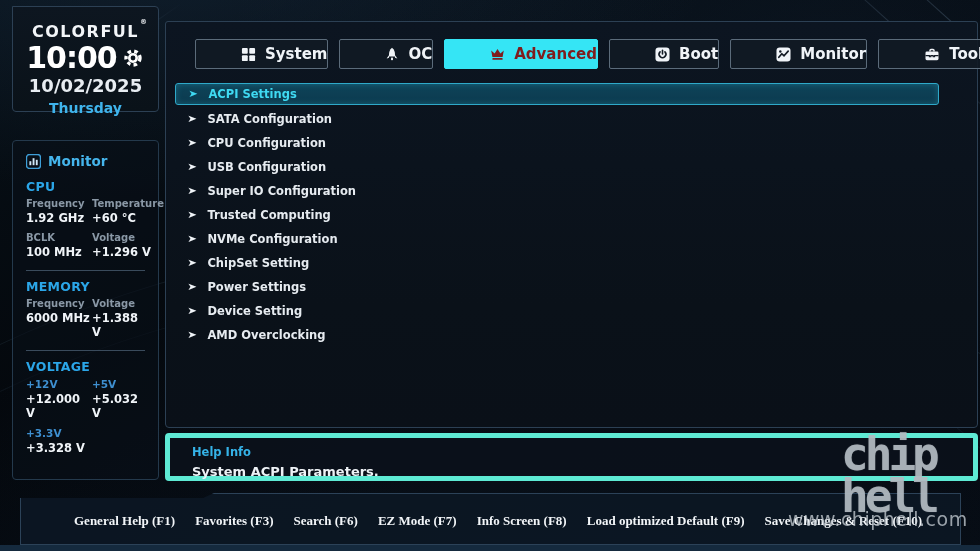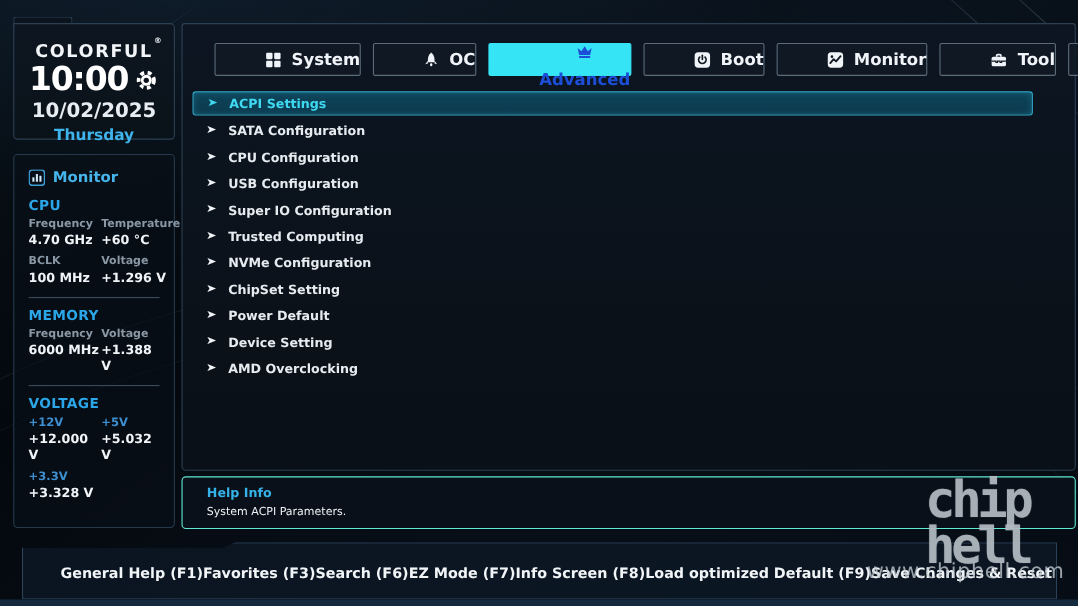--- a/index.html
+++ b/index.html
@@ -20,21 +20,21 @@
   .bg-arc.a1{width:1500px;height:900px;left:-350px;top:240px;transform:rotate(-8deg);}
   .bg-arc.a2{width:1400px;height:860px;left:-320px;top:290px;transform:rotate(-8deg);border-color:rgba(130,165,200,0.07);}
   .bg-streak{position:absolute;height:1px;background:linear-gradient(90deg,rgba(150,185,220,0),rgba(150,185,220,0.22),rgba(150,185,220,0));z-index:0;}
   .bg-streak.s1{width:300px;left:760px;top:40px;transform:rotate(42deg);}
   .bg-streak.s2{width:260px;left:820px;top:20px;transform:rotate(42deg);}
   .bg-streak.s3{width:200px;left:0px;top:60px;transform:rotate(-35deg);}
 
   
   .clock-tab{position:absolute;left:12px;top:15px;width:52px;height:14px;
     background:#0b131c;border:1px solid #2c4054;border-bottom:none;border-radius:3px 3px 0 0;z-index:2;}
-  .clock-panel{position:absolute;left:12px;top:21px;width:147px;height:106px;z-index:3;
+  .clock-panel{position:absolute;left:12px;top:6px;width:147px;height:106px;z-index:3;
     background:linear-gradient(180deg,#0d1620,#0a1219);
     border:1px solid #2c4054;border-radius:0 4px 4px 4px;box-sizing:border-box;
     text-align:center;color:#eef2f6;}
   .brand{margin-top:15px;font-size:16px;font-weight:bold;letter-spacing:1.5px;color:#f2f5f8;position:relative;display:inline-block;}
   .brand .reg{position:absolute;right:-8px;top:-4px;font-size:7px;letter-spacing:0;}
   .time-row{display:flex;align-items:center;justify-content:center;gap:4px;margin-top:2px;}
   .time{font-size:30px;font-weight:bold;letter-spacing:-1px;color:#ffffff;line-height:1;}
   .date{font-size:18px;font-weight:bold;color:#e8edf2;margin-top:2px;}
   .day{font-size:14px;font-weight:bold;color:#3fb4ec;margin-top:4px;}
 
@@ -53,42 +53,42 @@
 
   
   .main-panel{position:absolute;left:165px;top:21px;width:813px;height:407px;z-index:1;
     background:linear-gradient(180deg,#0c1521 0%,#0a1119 70%,#0a1018 100%);
     border:1px solid #2c4054;border-radius:3px 3px 4px 4px;box-sizing:border-box;}
   .tabs-row{position:absolute;left:29px;top:17px;right:34px;display:flex;gap:11px;}
   .tab{flex:1;height:30px;display:flex;align-items:center;justify-content:space-between;gap:9px;
     background:rgba(17,25,35,0.9);border:1px solid #5b6b7a;border-radius:2px;
     color:#f0f4f8;font-size:15px;font-weight:bold;cursor:pointer;box-sizing:border-box;padding-left:45px;}
   .tab svg{flex:0 0 auto;}
-  .tab.active{background:#35e5f5;border-color:#35e5f5;color:#1d4ed8;flex-direction:column;}
+  .tab.active{background:#35e5f5;border-color:#35e5f5;color:#7f1d1d;}
   .menu-list{position:absolute;left:9px;top:61px;width:764px;}
   .menu-item{height:24px;display:flex;align-items:center;gap:11px;padding-left:13px;
     color:#e6ebf0;font-size:11.5px;font-weight:bold;cursor:pointer;box-sizing:border-box;}
   .menu-item .arrow{font-size:10px;color:#f0f4f8;line-height:1;transform:scaleX(1.15);}
   .menu-item.active{height:22px;margin-bottom:2px;background:linear-gradient(180deg,#0e4459,#0c3a4e);
     border:1px solid #2fa9c9;border-radius:3px;color:#3fd9f2;box-shadow:0 0 6px rgba(47,169,201,0.35) inset;}
   .menu-item.active .arrow{color:#3fd9f2;}
 
   
   .help-panel{position:absolute;left:165px;top:433px;width:813px;height:48px;z-index:1;
-    background:rgba(11,18,27,0.8);border:1px solid #5eead4;border-radius:4px;box-sizing:border-box;
+    background:rgba(11,18,27,0.8);border:5px solid #5eead4;border-radius:4px;box-sizing:border-box;
     padding:7px 0 16px 22px;}
   .help-title{font-size:11.5px;font-weight:bold;color:#35b3e8;margin-bottom:5px;}
-  .help-text{font-size:10px;font-weight:normal;color:#eef2f6;}
+  .help-text{font-size:13px;font-weight:bold;color:#eef2f6;}
 
   
   .footer-bar{position:absolute;left:20px;top:493px;width:941px;height:52px;z-index:4;
     background:rgba(12,23,36,0.92);border:1px solid #2c4258;box-sizing:border-box;
     clip-path:polygon(0 5px,183px 5px,194px 0,100% 0,100% 100%,0 100%);
     display:flex;align-items:center;justify-content:space-between;
-    padding:4px 38px 0 34px;}
+    padding:4px 38px 0 53px;font-family:Liberation Serif, serif;}
   .fkey{color:#f2f5f8;font-size:13px;font-weight:bold;white-space:nowrap;cursor:pointer;}
   .bottom-strip{position:absolute;left:0;bottom:0;width:980px;height:6px;background:#152a3e;z-index:3;}
 
   
   .wm-url{position:absolute;left:788px;top:508px;z-index:6;font-size:19px;
     color:rgba(195,202,209,0.78);letter-spacing:0.5px;}
   .wm-logo{position:absolute;left:841px;top:433px;z-index:6;
     font-family:"DejaVu Sans Mono","Liberation Mono",monospace;font-weight:bold;
     font-size:46px;line-height:0.92;letter-spacing:-4px;color:rgba(178,185,192,0.88);}
   .wm-logo div{text-shadow:0 0 1px rgba(178,185,192,0.5);}
@@ -135,21 +135,21 @@
         <rect x="9.8" y="5.8" width="1.9" height="5.4" fill="#cfe8f8"></rect>
       </svg>
     </span>
     <span>Monitor</span>
   </div>
 
   <div class="sec-title">CPU</div>
   <div class="pair-grid">
     <div class="pair">
         <div class="p-label">Frequency</div>
-        <div class="p-value">4.70 GHz</div>
+        <div class="p-value">1.92 GHz</div>
       </div>
     <div class="pair">
         <div class="p-label">Temperature</div>
         <div class="p-value">+60 °C</div>
       </div>
     <div class="pair">
         <div class="p-label">BCLK</div>
         <div class="p-value">100 MHz</div>
       </div>
     <div class="pair">
@@ -297,21 +297,21 @@
     <div class="menu-item">
         <span class="arrow">➤</span>
         <span>NVMe Configuration</span>
       </div>
     <div class="menu-item">
         <span class="arrow">➤</span>
         <span>ChipSet Setting</span>
       </div>
     <div class="menu-item">
         <span class="arrow">➤</span>
-        <span>Power Default</span>
+        <span>Power Settings</span>
       </div>
     <div class="menu-item">
         <span class="arrow">➤</span>
         <span>Device Setting</span>
       </div>
     <div class="menu-item">
         <span class="arrow">➤</span>
         <span>AMD Overclocking</span>
       </div>
   </div>

